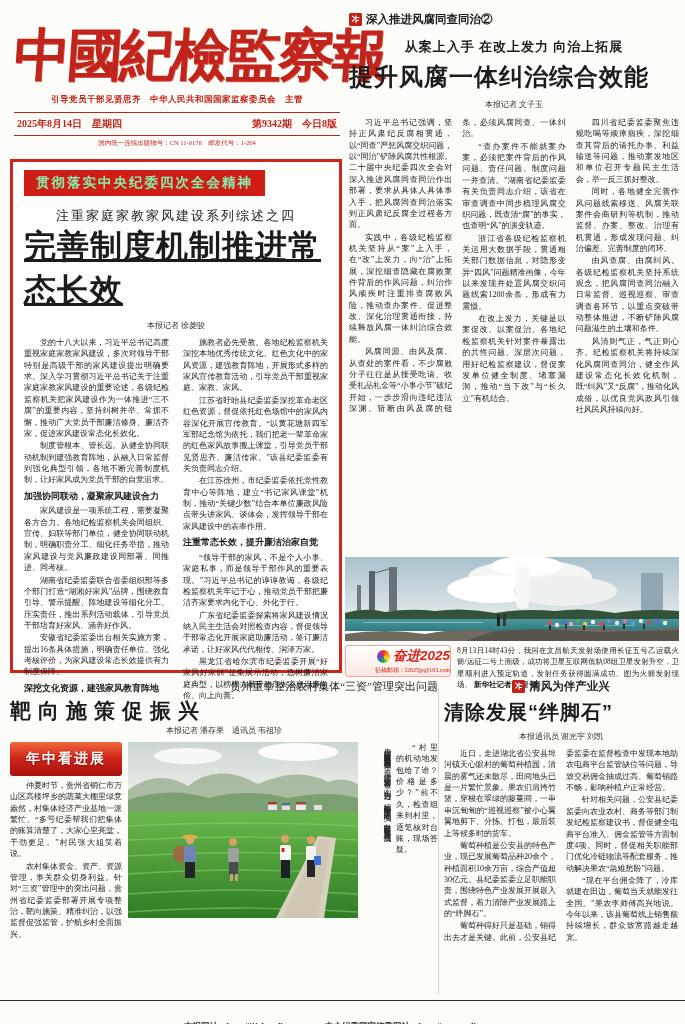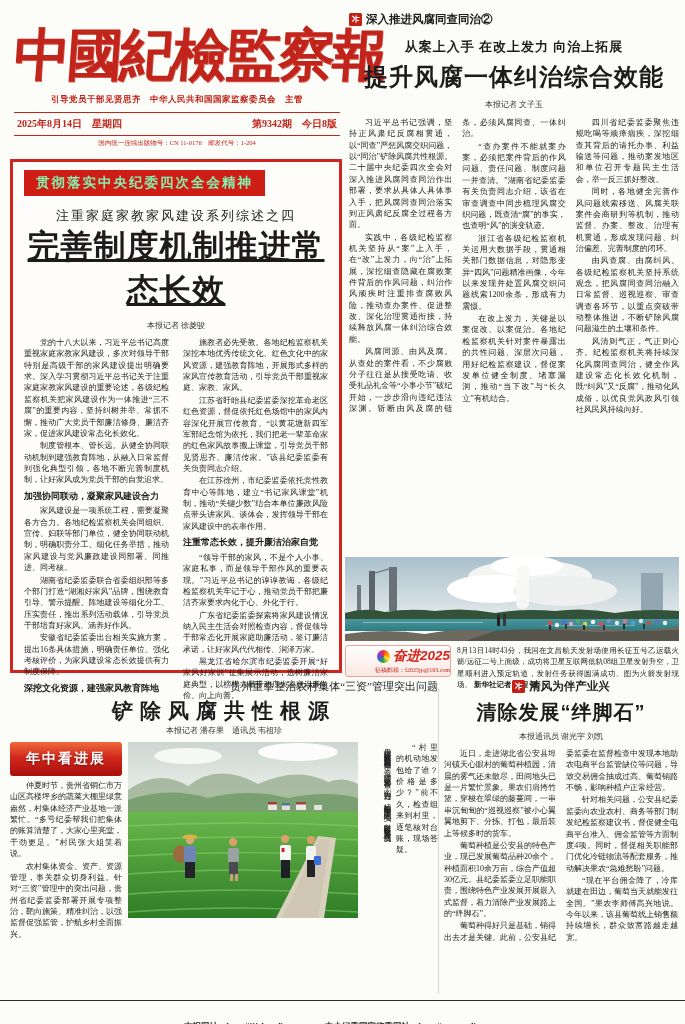--- a/index.html
+++ b/index.html
@@ -19,21 +19,21 @@
   }
   .mast-sup { margin-top:8px; font-size:8.5px; font-weight:bold; color:#c0241a; letter-spacing:.5px; }
   .date-bar { margin-top:6px; border-top:1.5px solid #c0241a; border-bottom:1px solid #c0241a;
     display:flex; justify-content:space-between; padding:4px 3px; color:#c0241a;
     font-size:10px; font-weight:bold; }
   .pub-code { margin-top:3px; font-size:6.5px; color:#c0241a; }
   
   .kicker-row { display:flex; align-items:center; gap:4px; font-size:11.5px; font-weight:bold; }
   .kicker-row.centered { justify-content:center; }
   .logo-ico { width:13px; height:13px; flex:0 0 13px; }
-  .headline { font-family:"Liberation Sans","DejaVu Sans",sans-serif; font-weight:900; text-align:center; }
+  .headline { font-family:"Liberation Sans","DejaVu Sans",sans-serif; font-weight:900; text-align:left; }
   .byline { text-align:center; font-size:8px; color:#333; }
   .body-cols { font-size:8px; line-height:1.42; text-align:justify; overflow:hidden; }
   .body-cols p { text-indent:2em; margin-bottom:1px; }
   .body-cols h4 { font-family:"Liberation Sans","DejaVu Sans",sans-serif; font-size:9px;
     margin:5px 0 3px; line-height:1.3; }
   
   .lead { position:absolute; left:349px; top:12px; width:330px; height:543px; }
   .lead-sub { text-align:center; font-size:13px; font-weight:bold; letter-spacing:1px; margin-top:11px; }
   .lead-title { font-size:24px; letter-spacing:1px; margin-top:5px; }
   .lead .byline { margin-top:6px; }
@@ -223,21 +223,21 @@
         <span>8月13日14时43分，我国在文昌航天发射场使用长征五号乙运载火箭/远征二号上面级，成功将卫星互联网低轨08组卫星发射升空，卫星顺利进入预定轨道，发射任务获得圆满成功。图为火箭发射现场。</span>
         <span class="photo-credit">新华社记者 郭程 摄</span>
       </div>
     </div>
   </div>
 
   <div class="vdiv"></div>
 
   <div class="guizhou">
     <div class="g-kicker">贵州重拳整治农村集体“三资”管理突出问题</div>
-    <div class="headline g-title">铲除风腐共性根源</div>
+    <div class="headline g-title">靶向施策促振兴</div>
     <div class="byline">本报记者 潘存果　通讯员 韦祖珍</div>
     <div class="g-body-wrap">
       <div class="g-col1 body-cols">
         <div class="midyear-badge">年中看进展</div>
         <div>
             <p>仲夏时节，贵州省铜仁市万山区高楼坪乡的蔬菜大棚里绿意盎然，村集体经济产业基地一派繁忙。“多亏纪委帮我们把集体的账算清楚了，大家心里亮堂，干劲更足。”村民张大姐笑着说。</p>
             <p>农村集体资金、资产、资源管理，事关群众切身利益。针对“三资”管理中的突出问题，贵州省纪委监委部署开展专项整治，靶向施策、精准纠治，以强监督促强监管，护航乡村全面振兴。</p>
           </div>
       </div>
       <div class="g-photo">

